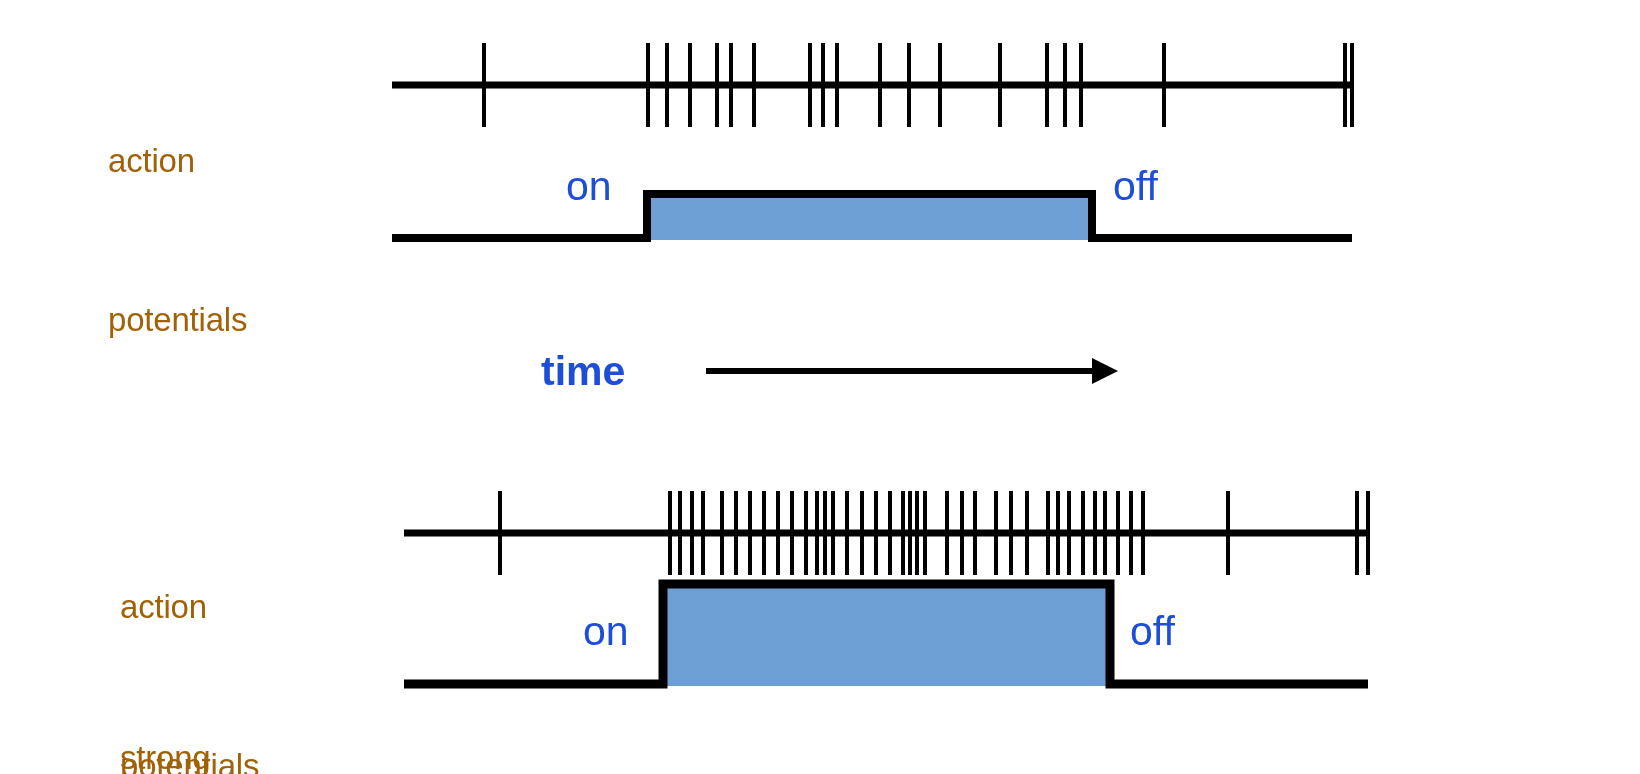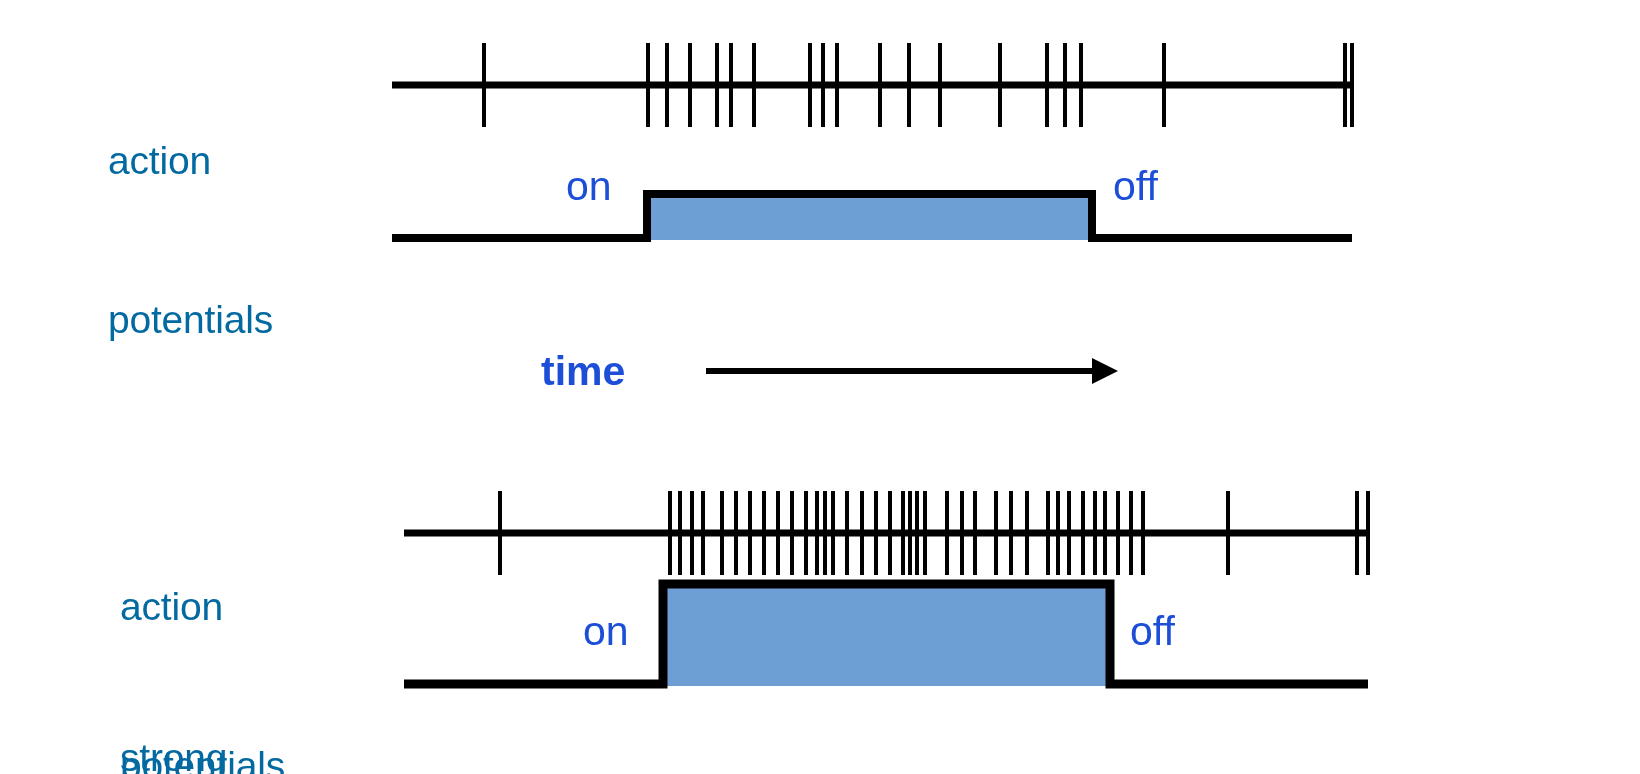--- a/index.html
+++ b/index.html
@@ -14,23 +14,23 @@
   }
   #figure-root {
     position: relative;
     width: 1640px;
     height: 774px;
     background: #ffffff;
     overflow: hidden;
   }
   .label {
     position: absolute;
-    font-size: 39px;
+    font-size: 33px;
     line-height: 53px;
-    color: #0369a1;
+    color: #a16207;
     white-space: pre;
     letter-spacing: -0.2px;
   }
   .label .label-line {
     display: block;
   }
   .inline-label {
     position: absolute;
     font-size: 41px;
     line-height: 46px;

